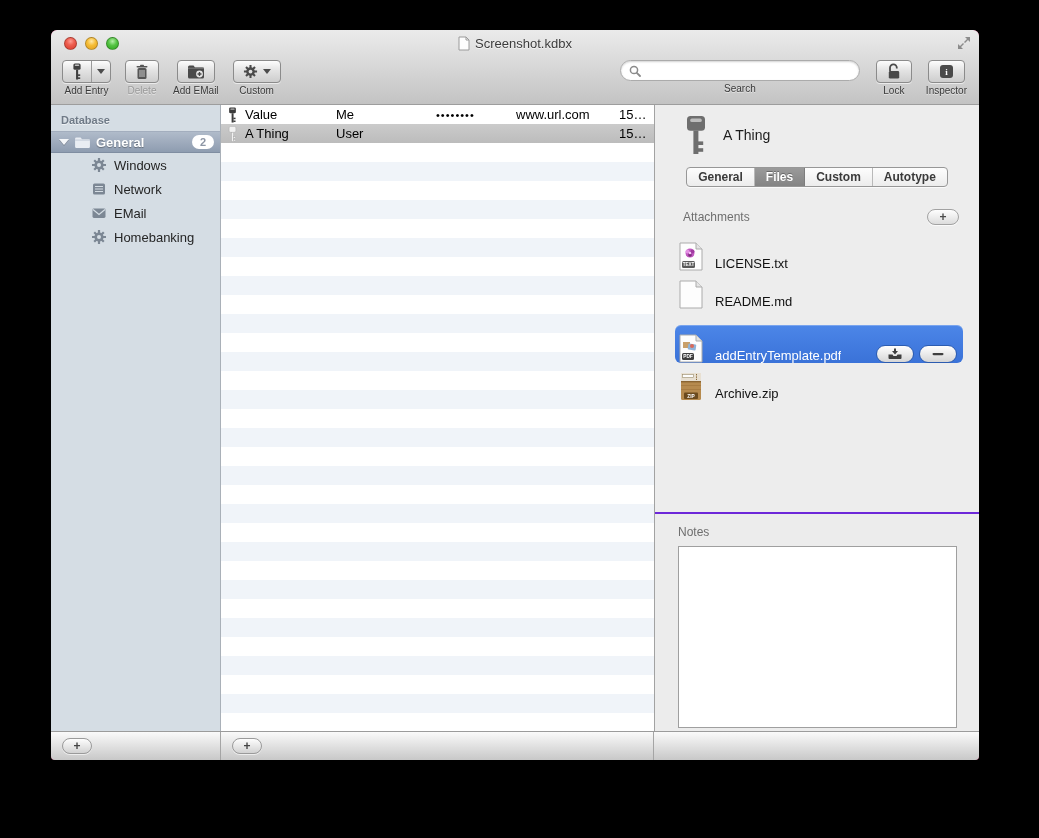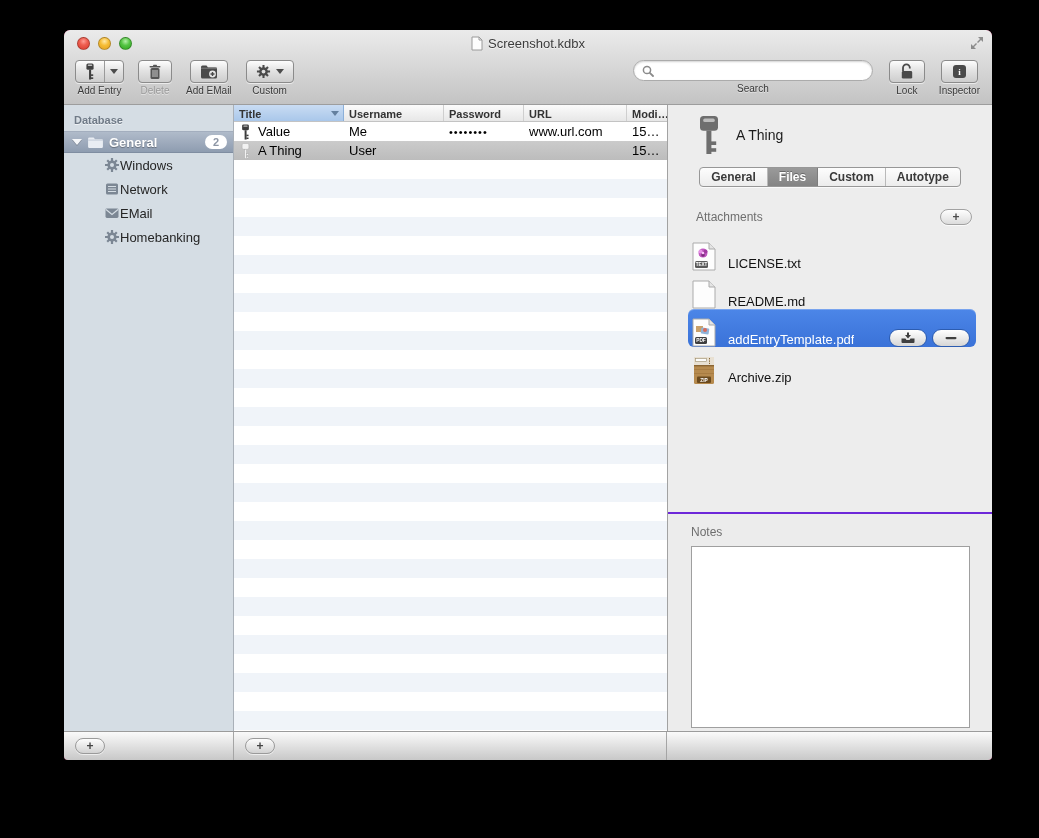--- a/index.html
+++ b/index.html
@@ -1,19 +1,19 @@
 <!DOCTYPE html>
 <html><head>
 <meta charset="utf-8">
 <style>
   * { margin:0; padding:0; box-sizing:border-box; }
   html,body { width:1039px; height:838px; background:#000; font-family:"Liberation Sans", sans-serif; overflow:hidden; }
 
   .window {
-    position:absolute; left:64px; top:30px; width:928px; height:730px;
+    position:absolute; left:51px; top:30px; width:928px; height:730px;
     border-radius:6px 6px 4px 4px; overflow:hidden; background:#be185d;
     box-shadow:0 15px 40px rgba(0,0,0,.8);
     display:flex; flex-direction:column;
   }
 
   
   .chrome {
     height:75px; background:linear-gradient(#ebebeb, #c3c3c3);
     border-bottom:1px solid #9d9d9d; position:relative; flex:0 0 auto;
   }
@@ -57,21 +57,21 @@
   
   .sidebar { width:170px; background:#d5dde4; border-right:1px solid #a9b0b8; flex:0 0 auto; }
   .sb-header { font-size:11px; font-weight:bold; color:#6f7a87; text-shadow:0 1px 0 rgba(255,255,255,.6); padding:9px 0 5px 10px; }
   .sb-group {
     height:22px; display:flex; align-items:center; gap:5px; padding:0 6px 0 8px;
     background:linear-gradient(#b0bbca,#8e9cb0); border-top:1px solid #a3aebe; border-bottom:1px solid #7f8da1;
     color:#fff; font-weight:bold; font-size:13px; text-shadow:0 1px 1px rgba(0,0,0,.35);
   }
   .disclosure { width:0; height:0; border-left:5px solid transparent; border-right:5px solid transparent; border-top:6px solid #f4f6f9; filter:drop-shadow(0 1px 0 rgba(0,0,0,.2)); }
   .sb-badge { margin-left:auto; background:#fff; border-radius:8px; min-width:22px; height:14px; display:flex; align-items:center; justify-content:center; font-size:11px; font-weight:bold; color:#8d96a5; text-shadow:none; }
-  .sb-item { height:24px; display:flex; align-items:center; padding-left:40px; font-size:13px; color:#252525; }
+  .sb-item { height:24px; display:flex; align-items:center; gap:7px; padding-left:40px; font-size:13px; color:#252525; }
   .sb-item .ic { width:16px; height:16px; flex:0 0 auto; }
 
   
   .table { flex:1 1 auto; display:flex; flex-direction:column; background:#fff; min-width:0; }
   .thead { height:17px; display:flex; flex:0 0 auto; background:linear-gradient(#fbfbfb,#e7e7e7); border-bottom:1px solid #c3c3c3; }
   .th { font-size:11px; font-weight:bold; color:#333; padding:1px 0 0 5px; border-right:1px solid #cfcfcf; display:flex; align-items:center; white-space:nowrap; overflow:hidden; }
   .th.sorted { background:linear-gradient(#c9dcf3,#a9c7ea); border-right:1px solid #8cb0d9; position:relative; }
   .sortarrow { margin-left:auto; margin-right:4px; width:0; height:0; border-left:4px solid transparent; border-right:4px solid transparent; border-top:5px solid #64809f; }
   .col-title { width:110px; } .col-user { width:100px; } .col-pass { width:80px; } .col-url { width:103px; } .col-mod { flex:1; border-right:none; }
   .trow { height:19px; display:flex; align-items:center; flex:0 0 auto; font-size:13px; color:#000; }
@@ -88,21 +88,21 @@
   .seg { margin:10px auto 0; display:flex; border:1px solid #979797; border-radius:4px; overflow:hidden; background:linear-gradient(#fdfdfd,#ececec); height:20px; box-shadow:0 1px 0 rgba(255,255,255,.7); }
   .seg .s { font-size:12px; font-weight:bold; color:#3a3a3a; padding:0 11px; display:flex; align-items:center; border-right:1px solid #b9b9b9; }
   .seg .s:last-child { border-right:none; }
   .seg .s.on { background:linear-gradient(#9a9a9a,#848484); color:#fff; text-shadow:0 -1px 0 rgba(0,0,0,.3); border-right:1px solid #7d7d7d; }
   .att-head { display:flex; align-items:center; padding:22px 20px 6px 28px; }
   .att-label, .notes-label { font-size:12px; color:#6e6e6e; }
   .pill-add { margin-left:auto; width:32px; height:16px; border-radius:8px; border:1px solid #a2a2a2; background:linear-gradient(#fefefe,#dcdcdc); font-size:12px; font-weight:bold; color:#4c4c4c; display:flex; align-items:center; justify-content:center; line-height:1; box-shadow:0 1px 0 rgba(255,255,255,.7); }
   .att-list { padding:2px 16px 0 20px; }
   .att-row { height:38px; display:flex; align-items:flex-end; gap:12px; padding:0 6px 0 4px; border-radius:6px; font-size:13px; color:#111; }
   .att-row .fname { white-space:nowrap; overflow:hidden; }
-  .att-row.selected { background:linear-gradient(#4c86e8,#3a72d8); color:#fff; box-shadow:inset 0 1px 0 rgba(255,255,255,.25); }
+  .att-row.selected { background:linear-gradient(#4c86e8,#3a72d8); color:#fff; box-shadow:inset 0 1px 0 rgba(255,255,255,.25);margin-top:16px; }
   .att-btns { margin-left:auto; display:flex; gap:5px; }
   .att-pill { width:38px; height:18px; border-radius:9px; background:linear-gradient(#ffffff,#d6d6d6); border:1px solid #2c5cb0; display:flex; align-items:center; justify-content:center; }
   .insp-spacer { flex:1 1 auto; }
   .notes { flex:0 0 auto; height:219px; border-top:2px solid #6d28d9; background:#ececec; padding:8px 0 0 23px; }
   .notes textarea { margin-top:6px; width:279px; height:182px; resize:none; border:1px solid #9f9f9f; background:#fff; outline:none; font-family:"Liberation Sans",sans-serif; font-size:12px; padding:4px; }
 
   
   .bottombar { flex:0 0 auto; height:29px; border-top:1px solid #9b9b9b; background:linear-gradient(#fafafa,#c8c8c8); display:flex; }
   .bb-sec { display:flex; align-items:center; padding-left:11px; }
   .bb-sec.s1 { width:170px; border-right:1px solid #a5a5a5; }
@@ -294,38 +294,20 @@
               <line x1="12.8" y1="3.2" x2="3.2" y2="12.8"></line>
             </g>
           <circle cx="8" cy="8" r="4.6" fill="#7c8794"></circle>
             <circle cx="8" cy="8" r="2" fill="#d5dde4"></circle>
         </svg>
         <span>Homebanking</span>
       </div>
     </div>
 
     <div class="table">
-      <div class="thead">
-        <div class="th sorted col-title">
-          <span>Title</span>
-          <span class="sortarrow"></span>
-        </div>
-        <div class="th col-user">
-            <span>Username</span>
-          </div>
-        <div class="th col-pass">
-            <span>Password</span>
-          </div>
-        <div class="th col-url">
-            <span>URL</span>
-          </div>
-        <div class="th col-mod">
-            <span>Modi…</span>
-          </div>
-      </div>
 
       <div class="trow">
         <div class="tc title col-title">
           <svg width="11" height="16" viewBox="0 0 12 18">
             <g fill="#3c3c3c">
                 <rect x="2.2" y="0.5" width="7.6" height="6.6" rx="1.6"></rect>
                 <rect x="5" y="7" width="2.2" height="10.5"></rect>
                 <rect x="7" y="12" width="2.4" height="1.7"></rect>
                 <rect x="7" y="15.2" width="2.4" height="1.7"></rect>
               </g>

